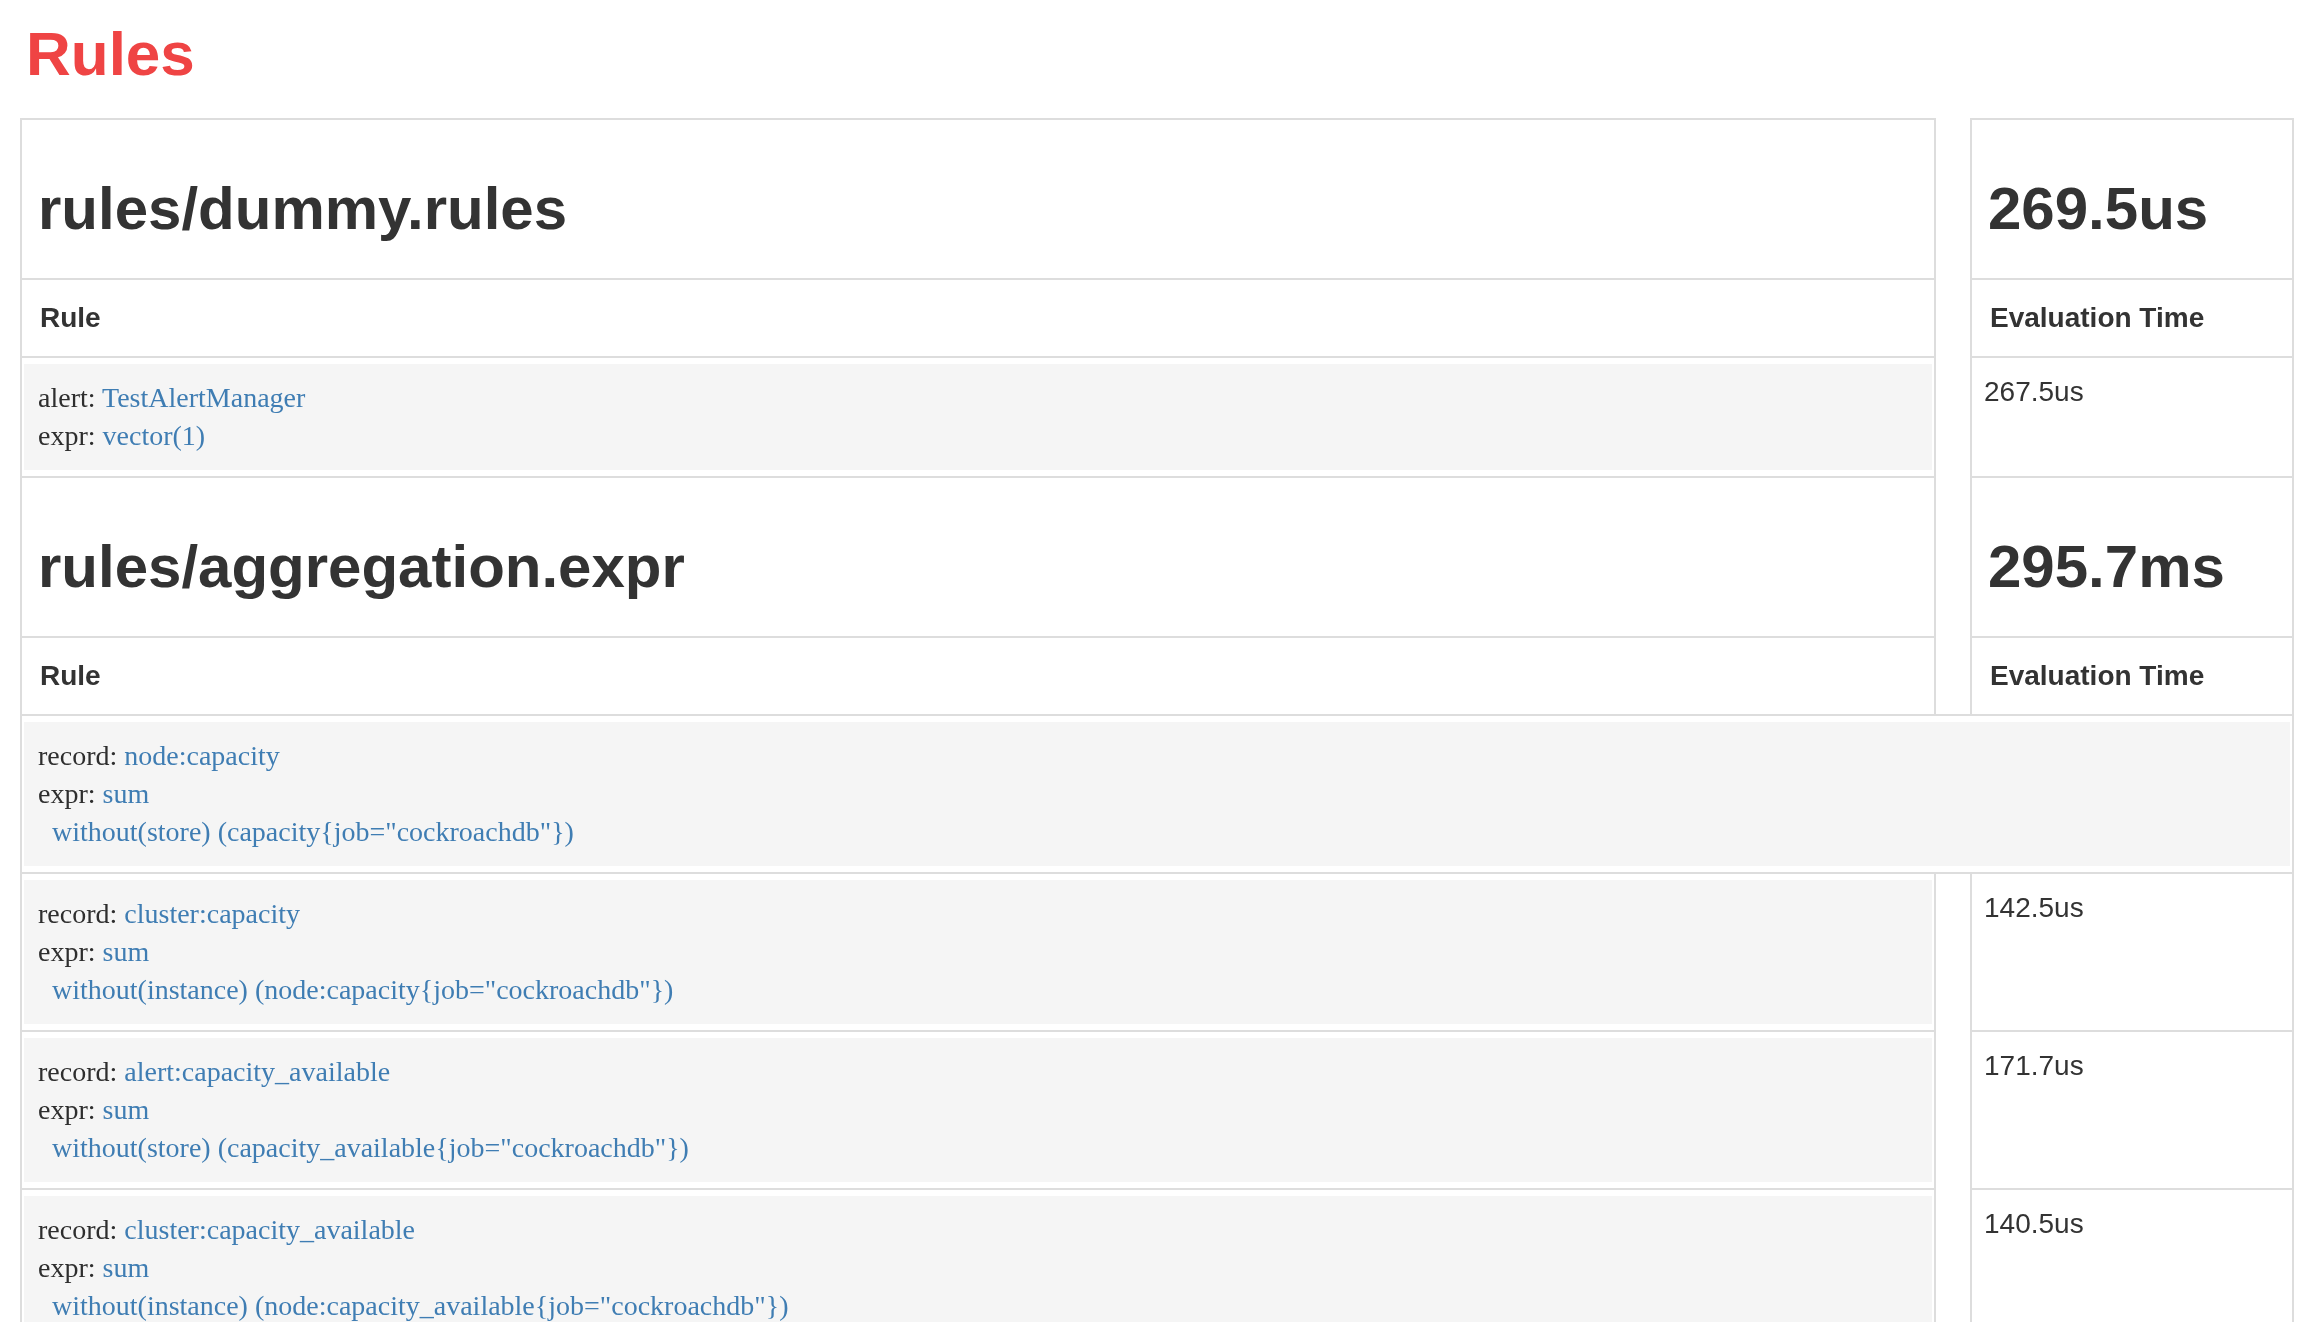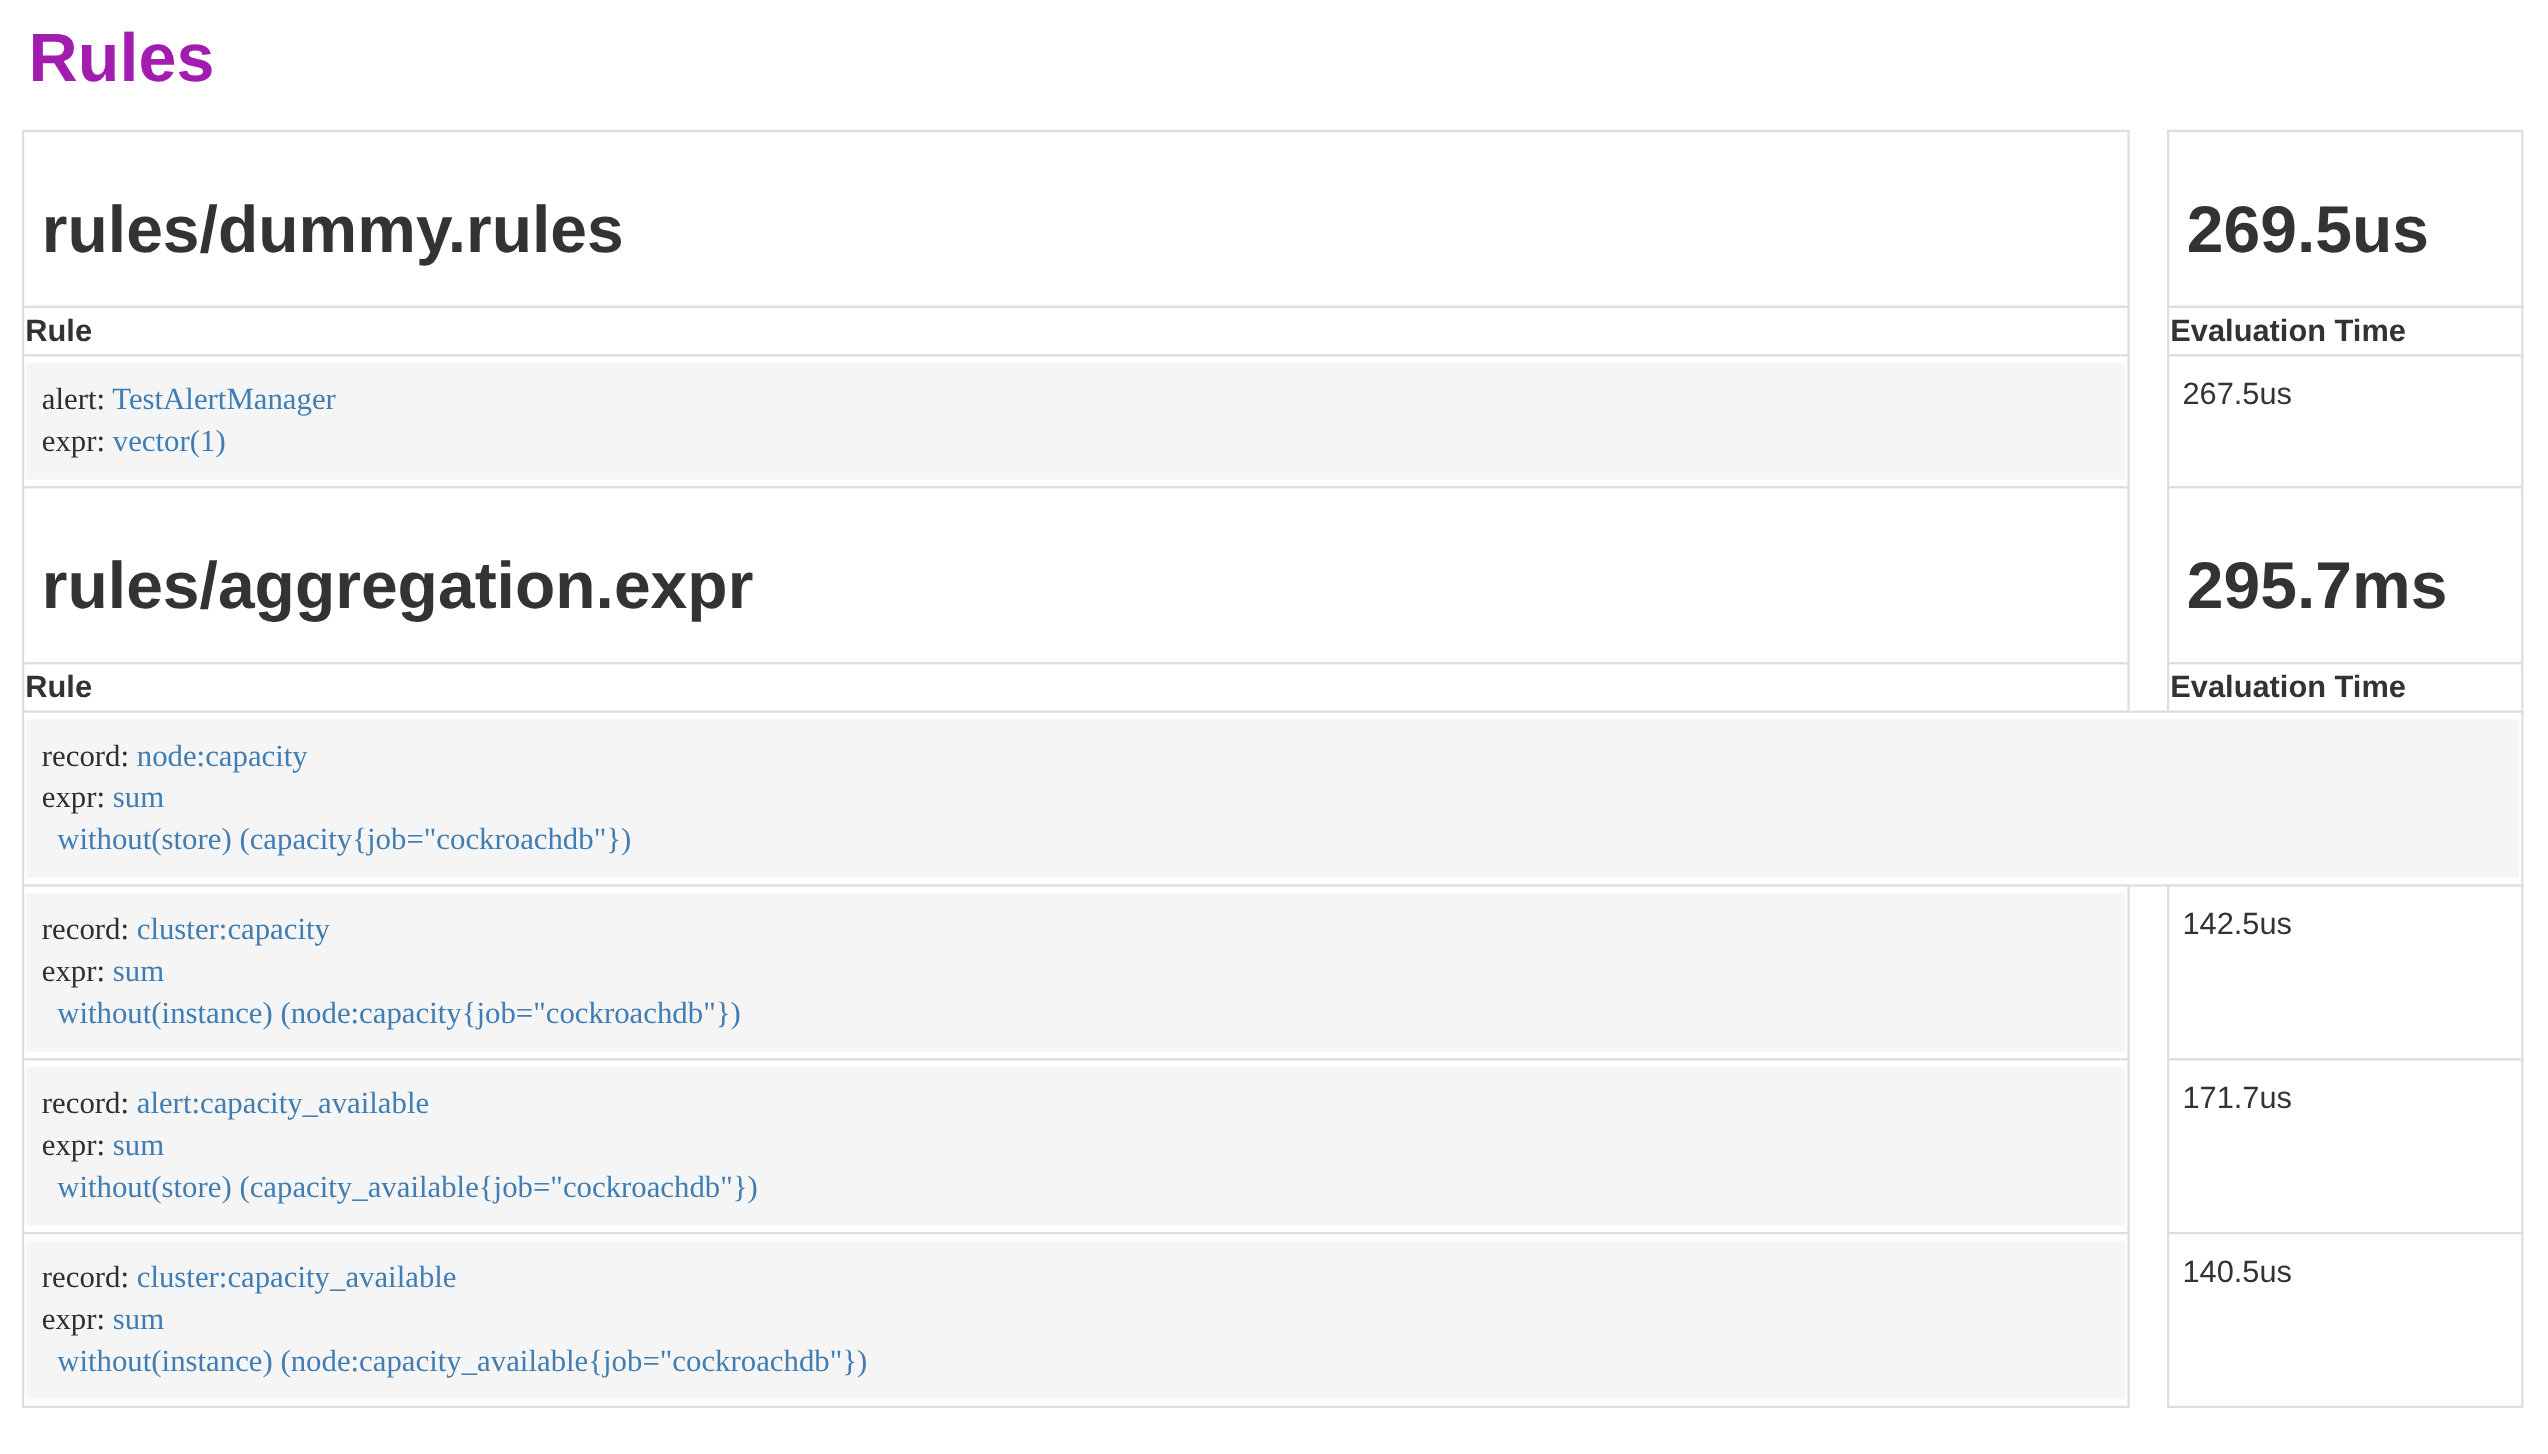--- a/index.html
+++ b/index.html
@@ -14,21 +14,21 @@
     color: #333333;
   }
   .container {
     padding: 10px 22px 0 20px;
   }
   h1.page-title {
     font-size: 62px;
     font-weight: 700;
     line-height: 1.1;
     margin: 10px 0 30px 6px;
-    color: #a21caf;
+    color: #ef4444;
   }
   .rules-table { width: 100%; }
   .trow { display: flex; gap: 6px; }
   .trow + .trow { margin-top: -2px; }
   .cell {
     border: 2px solid #dddddd;
     background: #ffffff;
     box-sizing: border-box;
   }
   .cell.left { flex: 1 1 auto; min-width: 0; }
@@ -36,21 +36,21 @@
   .group-header-cell { padding: 16px; }
   .group-header-cell h2 {
     font-size: 60px;
     font-weight: 700;
     line-height: 1.1;
     margin: 40px 0 20px;
     color: #333333;
     white-space: nowrap;
   }
   .col-header-cell {
-    padding: 1px;
+    padding: 18px;
     font-weight: 700;
     line-height: 40px;
   }
   .rule-cell { padding: 0; }
   .rule-cell pre {
     margin: 6px 2px;
     padding: 15px 14px;
     background: #f5f5f5;
     border: 0;
     font-family: Liberation Serif, serif;

